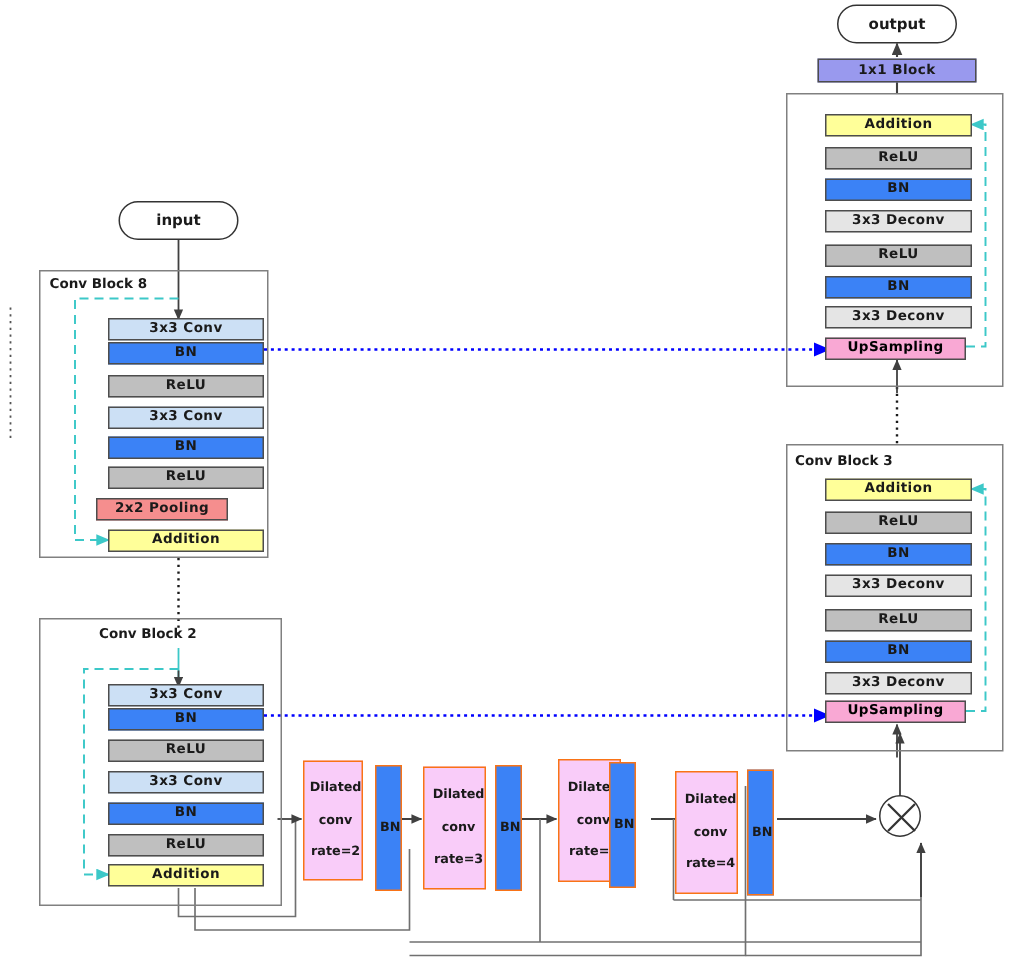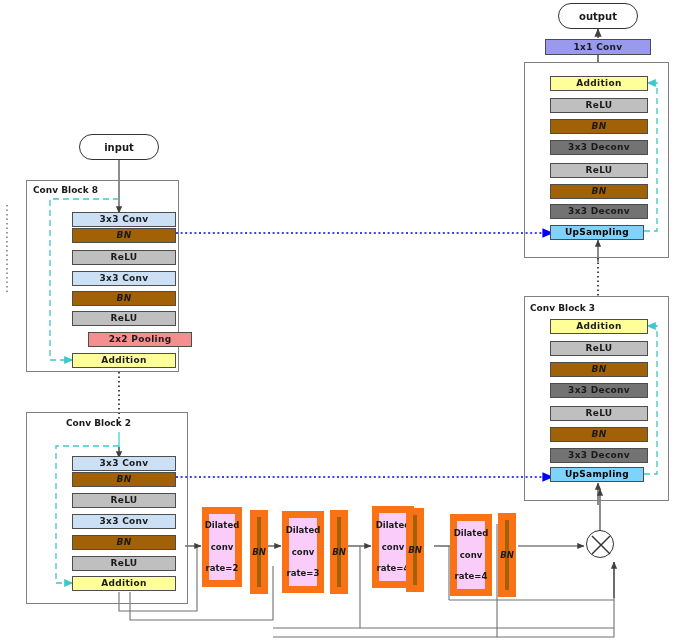--- a/index.html
+++ b/index.html
@@ -17,26 +17,26 @@
     position:absolute;
     box-sizing:border-box;
     border:1px solid #4d4d4d;
     display:flex;align-items:center;justify-content:center;
     font-size:9px;font-weight:bold;color:#1a1a1a;
     letter-spacing:0.3px;
     white-space:nowrap;
     line-height:1;
   }
   .c-conv{background:#cce0f5;}
-  .c-bn{background:#a16207;font-style:italic;}
+  .c-bn{background:#3b82f6;}
   .c-relu{background:#bfbfbf;}
   .c-pool{background:#f58e8e;}
   .c-add{background:#ffff99;}
-  .c-up{background:#7dd3fc;}
-  .c-deconv{background:#737373;}
+  .c-up{background:#f9a8d4;}
+  .c-deconv{background:#e5e5e5;}
   .c-1x1{background:#9999ee;}
   .c-dil{background:#f9ccf9;}
 
   
   .block{
     position:absolute;box-sizing:border-box;
     border:1px solid #808080;background:transparent;
   }
   .block-title{
     position:absolute;
@@ -48,22 +48,22 @@
   .terminal{
     position:absolute;box-sizing:border-box;
     border:1.4px solid #333;border-radius:14px;background:#ffffff;
     display:flex;align-items:center;justify-content:center;
     font-size:10px;font-weight:bold;color:#1a1a1a;
   }
 
   
   .vbox{
     position:absolute;box-sizing:border-box;
-    border:7px solid #f97316;
-    display:flex;align-items:center;justify-content:center;
+    border:1px solid #f97316;
+    display:flex;align-items:center;justify-content:flex-end;
     text-align:center;
     font-size:8.5px;font-weight:bold;color:#1a1a1a;
     line-height:1.25;
   }
   .vbox span{display:block;}
 
   
   .mul{
     position:absolute;box-sizing:border-box;
     border:1.5px solid #333;border-radius:50%;
@@ -144,21 +144,21 @@
 
   <div class="terminal" style="left:79px;top:134px;width:80px;height:26px;">
     <span>input</span>
   </div>
 
   <div class="terminal" style="left:558px;top:3px;width:80px;height:26px;">
     <span>output</span>
   </div>
 
   <div class="layer c-1x1" style="left:545px;top:39px;width:106px;height:16px;">
-    <span>1x1 Conv</span>
+    <span>1x1 Block</span>
   </div>
 
   <div class="block" style="left:26px;top:180px;width:153px;height:192px;"></div>
   <div class="block-title" style="left:33px;top:185px;">Conv Block 8</div>
 
   <div class="block" style="left:26px;top:412px;width:162px;height:192px;"></div>
   <div class="block-title" style="left:33px;top:418px;margin-left:33px;">Conv Block 2</div>
 
   <div class="block" style="left:524px;top:296px;width:145px;height:205px;"></div>
   <div class="block-title" style="left:530px;top:303px;">Conv Block 3</div>
@@ -176,21 +176,21 @@
     </div>
   <div class="layer c-conv" style="left:72px;top:271px;width:104px;height:15px;">
     <span>3x3 Conv</span>
     </div>
   <div class="layer c-bn" style="left:72px;top:291px;width:104px;height:15px;">
     <span>BN</span>
     </div>
   <div class="layer c-relu" style="left:72px;top:311px;width:104px;height:15px;">
     <span>ReLU</span>
     </div>
-  <div class="layer c-pool" style="left:88px;top:332px;width:104px;height:15px;">
+  <div class="layer c-pool" style="left:64px;top:332px;width:88px;height:15px;">
     <span>2x2 Pooling</span>
     </div>
   <div class="layer c-add" style="left:72px;top:353px;width:104px;height:15px;">
     <span>Addition</span>
     </div>
 
   <div class="layer c-conv" style="left:72px;top:456px;width:104px;height:15px;">
     <span>3x3 Conv</span>
     </div>
   <div class="layer c-bn" style="left:72px;top:472px;width:104px;height:15px;">

